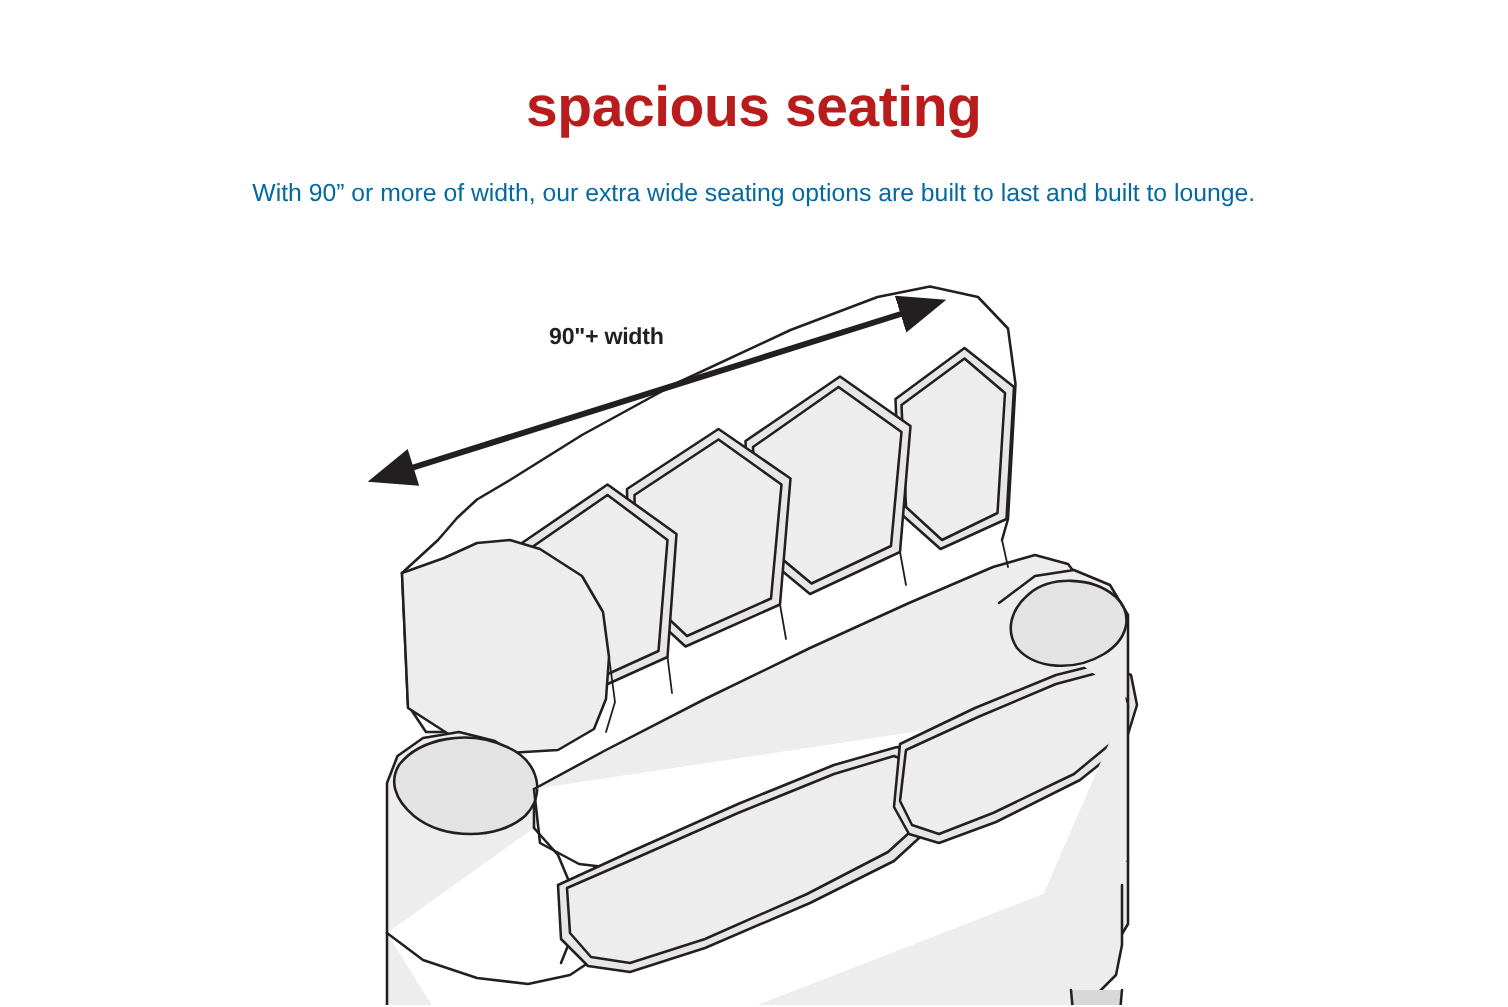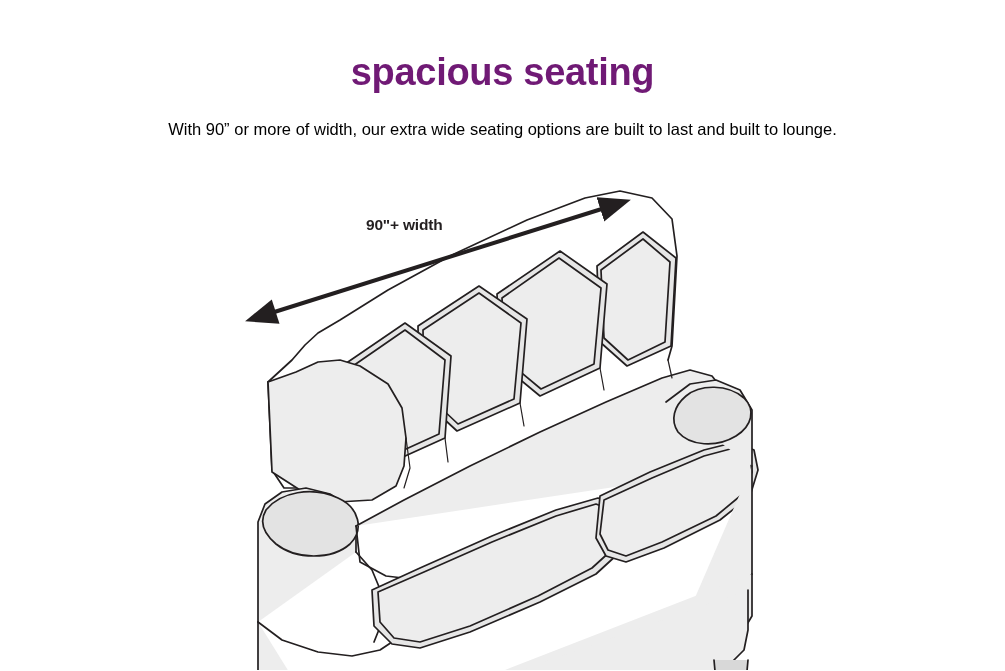--- a/index.html
+++ b/index.html
@@ -23,32 +23,32 @@
   }
   .headline {
     position: absolute;
     top: 52px;
     left: 0;
     width: 1005px;
     text-align: center;
     font-size: 38px;
     font-weight: bold;
     letter-spacing: -0.3px;
-    color: #701a75;
+    color: #b91c1c;
     line-height: 1.1;
   }
   .subcopy {
     position: absolute;
     top: 116px;
     left: 0;
     width: 1005px;
     text-align: center;
     font-size: 16.5px;
     line-height: 1.6;
-    color: #000000;
+    color: #0369a1;
   }
   .subcopy .line {
     display: block;
   }
   .figure {
     position: absolute;
     top: 170px;
     left: 0;
     width: 1005px;
     height: 500px;

